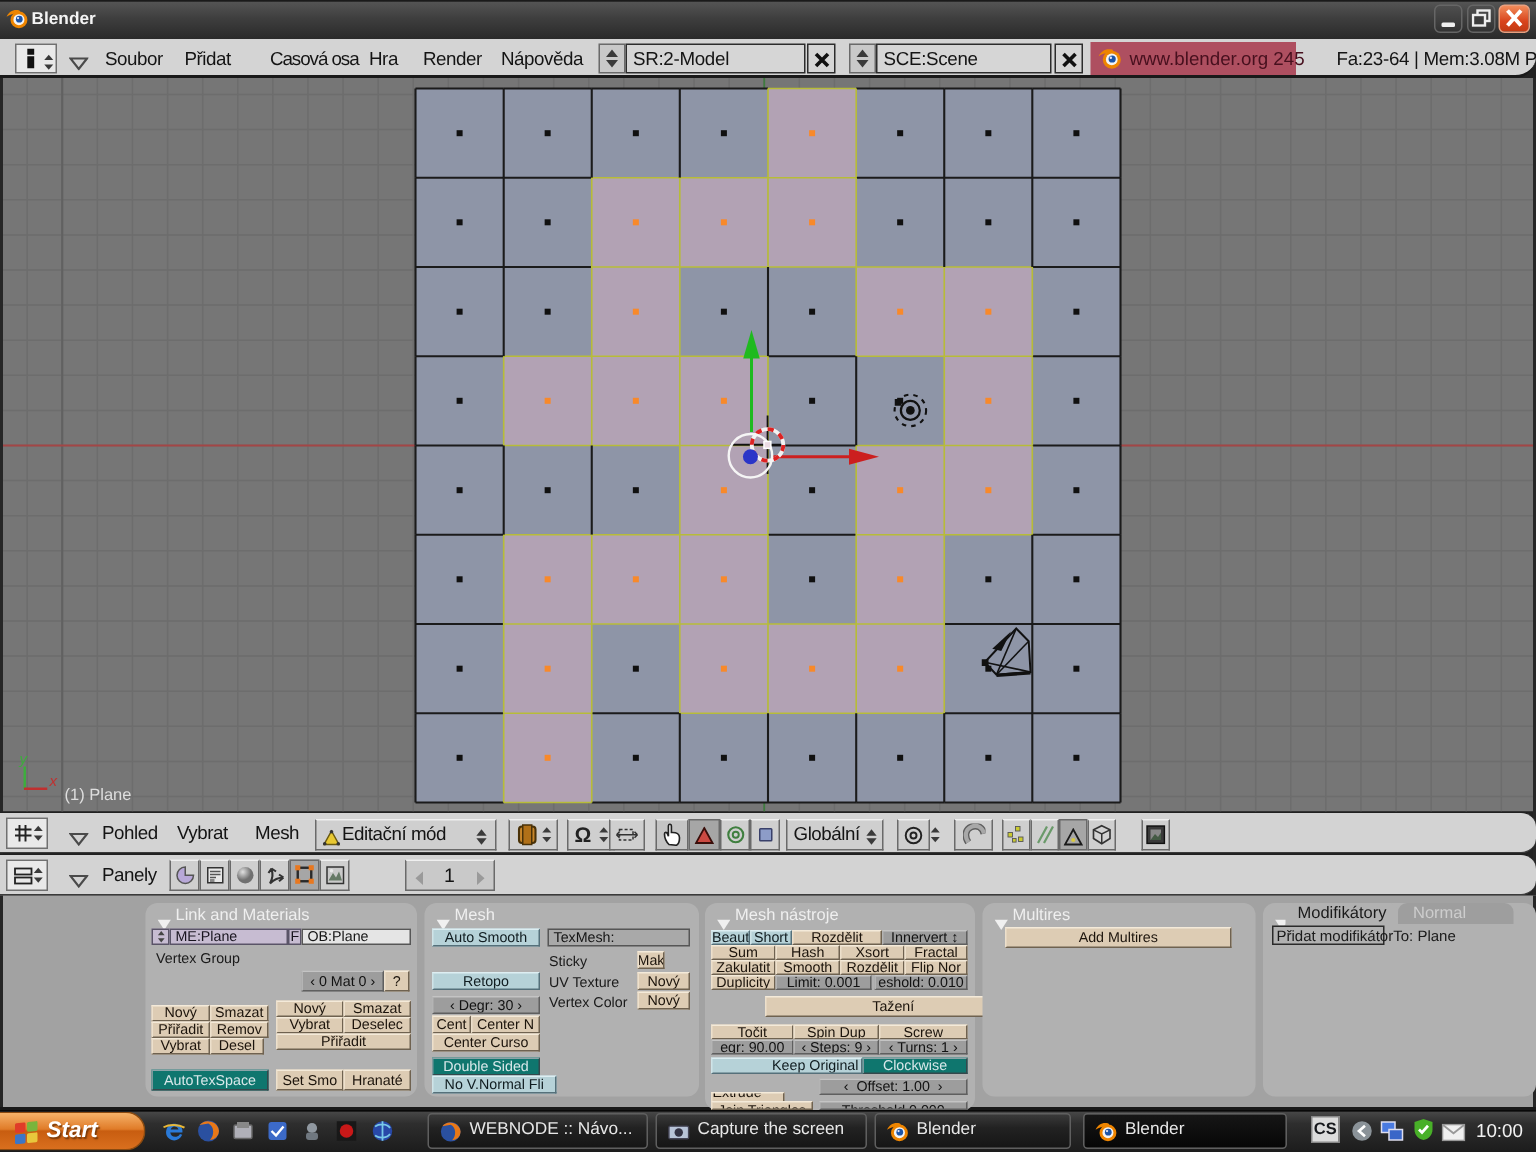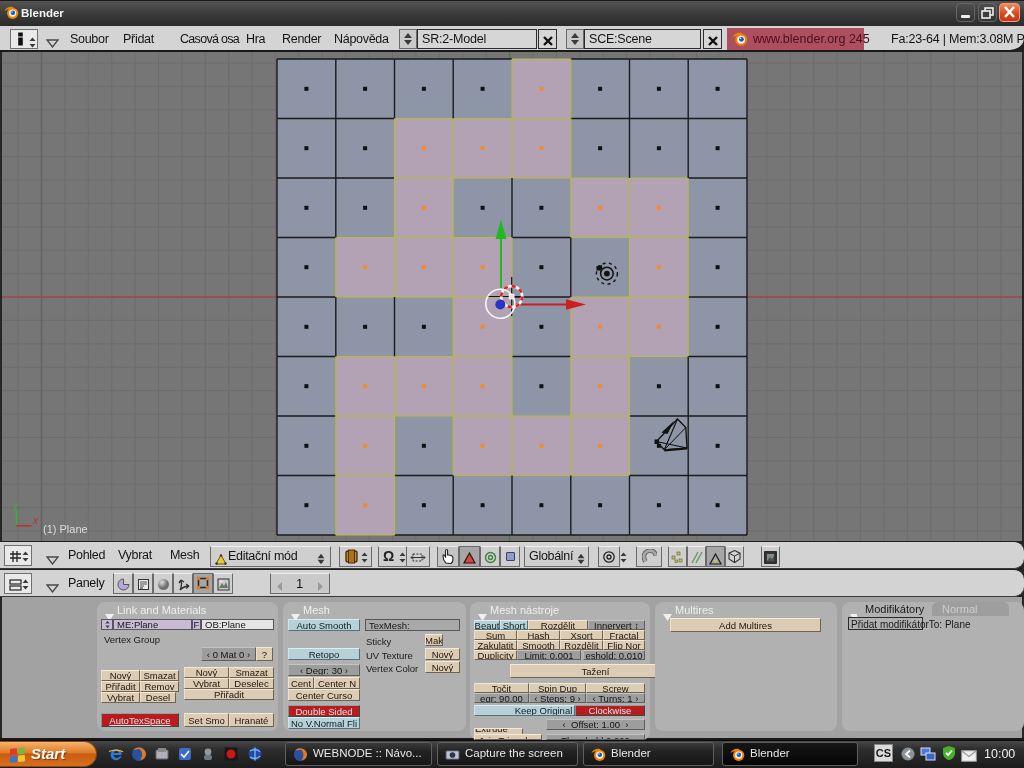--- a/index.html
+++ b/index.html
@@ -1,19 +1,19 @@
 <!DOCTYPE html>
 <html><head><meta charset="utf-8"><style>
 *{margin:0;padding:0;box-sizing:border-box;font-family:"Liberation Sans",sans-serif;}
 html,body{width:1024px;height:768px;overflow:hidden;background:#222;}
 div{position:absolute;}
 .t{position:absolute;white-space:nowrap;}
 .bb{background:#ddccb4;border:1px solid #6f6250;border-top-color:#f4ead9;border-left-color:#ede0cc;color:#1c140c;display:flex;align-items:center;justify-content:center;font-size:9.5px;overflow:hidden;}
 .lb{background:#b6d2d8;border:1px solid #55707a;border-top-color:#ddeef2;border-left-color:#cfe4e8;color:#101c20;display:flex;align-items:center;justify-content:center;font-size:9.5px;overflow:hidden;}
-.tl{background:#b91c1c;border:1px solid #35484c;border-top-color:#8aa4a8;border-left-color:#7a989c;color:#d9e8ea;display:flex;align-items:center;justify-content:center;font-size:9.5px;overflow:hidden;text-decoration:underline;}
+.tl{background:#0f766e;border:1px solid #35484c;border-top-color:#8aa4a8;border-left-color:#7a989c;color:#d9e8ea;display:flex;align-items:center;justify-content:center;font-size:9.5px;overflow:hidden;}
 .gs{background:#9d9d9d;border:1px solid #5f5f5f;border-top-color:#c4c4c4;border-left-color:#b4b4b4;color:#121212;display:flex;align-items:center;justify-content:center;font-size:9.5px;overflow:hidden;}
 .pnl{background:#b1b1b1;border-radius:8px;}
 </style></head><body>
 <div class="" style="left:0px;top:0px;width:1024px;height:26px;background:linear-gradient(#555 0%,#3e3e3e 45%,#2a2a2a 100%);border-top:1px solid #1a1a1a;"></div>
 <div style="left:4px;top:5px;width:15px;height:15px;"><svg width="15" height="15" viewBox="0 0 20 20">
       <circle cx="11.5" cy="11" r="7.5" fill="#ee8500"></circle>
       <path d="M0.5,8.2 C2.5,3.5 7,1.2 12,2.6 L14,5.8 C8,4.4 4,5.8 0.5,8.2 Z" fill="#ee8500"></path>
       <circle cx="11.5" cy="10.8" r="4.9" fill="#f4f4f4"></circle>
       <circle cx="11.8" cy="10.4" r="3" fill="#1b54a8"></circle>
       <circle cx="10.7" cy="9.4" r="1" fill="#e8e8f4"></circle>
@@ -676,21 +676,21 @@
 <div class="t" style="left:366px;top:636px;color:#1a1a1a;font-size:9.5px;">Sticky</div>
 <div class="bb" style="left:425px;top:634px;width:18px;height:12px;">Mak</div>
 <div class="t" style="left:366px;top:650px;color:#1a1a1a;font-size:9.5px;">UV Texture</div>
 <div class="bb" style="left:425px;top:648px;width:35px;height:12px;">Nový</div>
 <div class="t" style="left:366px;top:663px;color:#1a1a1a;font-size:9.5px;">Vertex Color</div>
 <div class="bb" style="left:425px;top:661px;width:35px;height:12px;">Nový</div>
 <div class="bb" style="left:288px;top:677px;width:26px;height:12px;">Cent</div>
 <div class="bb" style="left:314px;top:677px;width:46px;height:12px;">Center N</div>
 <div class="bb" style="left:288px;top:689px;width:72px;height:12px;">Center Curso</div>
 <div class="tl" style="left:288px;top:705px;width:72px;height:12px;">Double Sided</div>
-<div class="lb" style="left:288px;top:717px;width:72px;height:12px;text-align:center;">No V.Normal Fli</div>
+<div class="lb" style="left:288px;top:717px;width:83px;height:12px;text-align:center;">No V.Normal Fli</div>
 <div class="pnl" style="left:470px;top:602px;width:180px;height:138px;"></div>
 <div style="left:478px;top:607px;width:9px;height:7px;"><svg width="9" height="7" viewBox="0 0 9 7">
       <polygon points="0,0 9,0 4.5,7" fill="#f0f0f0"></polygon>
     </svg></div>
 <div class="t" style="left:490px;top:604px;color:#efefef;font-size:11px;">Mesh nástroje</div>
 <div class="lb" style="left:474px;top:620px;width:26px;height:10px;">Beaut</div>
 <div class="lb" style="left:500px;top:620px;width:28px;height:10px;">Short</div>
 <div class="bb" style="left:528px;top:620px;width:60px;height:10px;">Rozdělit</div>
 <div class="gs" style="left:588px;top:620px;width:57px;height:10px;">Innervert ↕</div>
 <div class="bb" style="left:474px;top:630px;width:43px;height:10px;">Sum</div>

